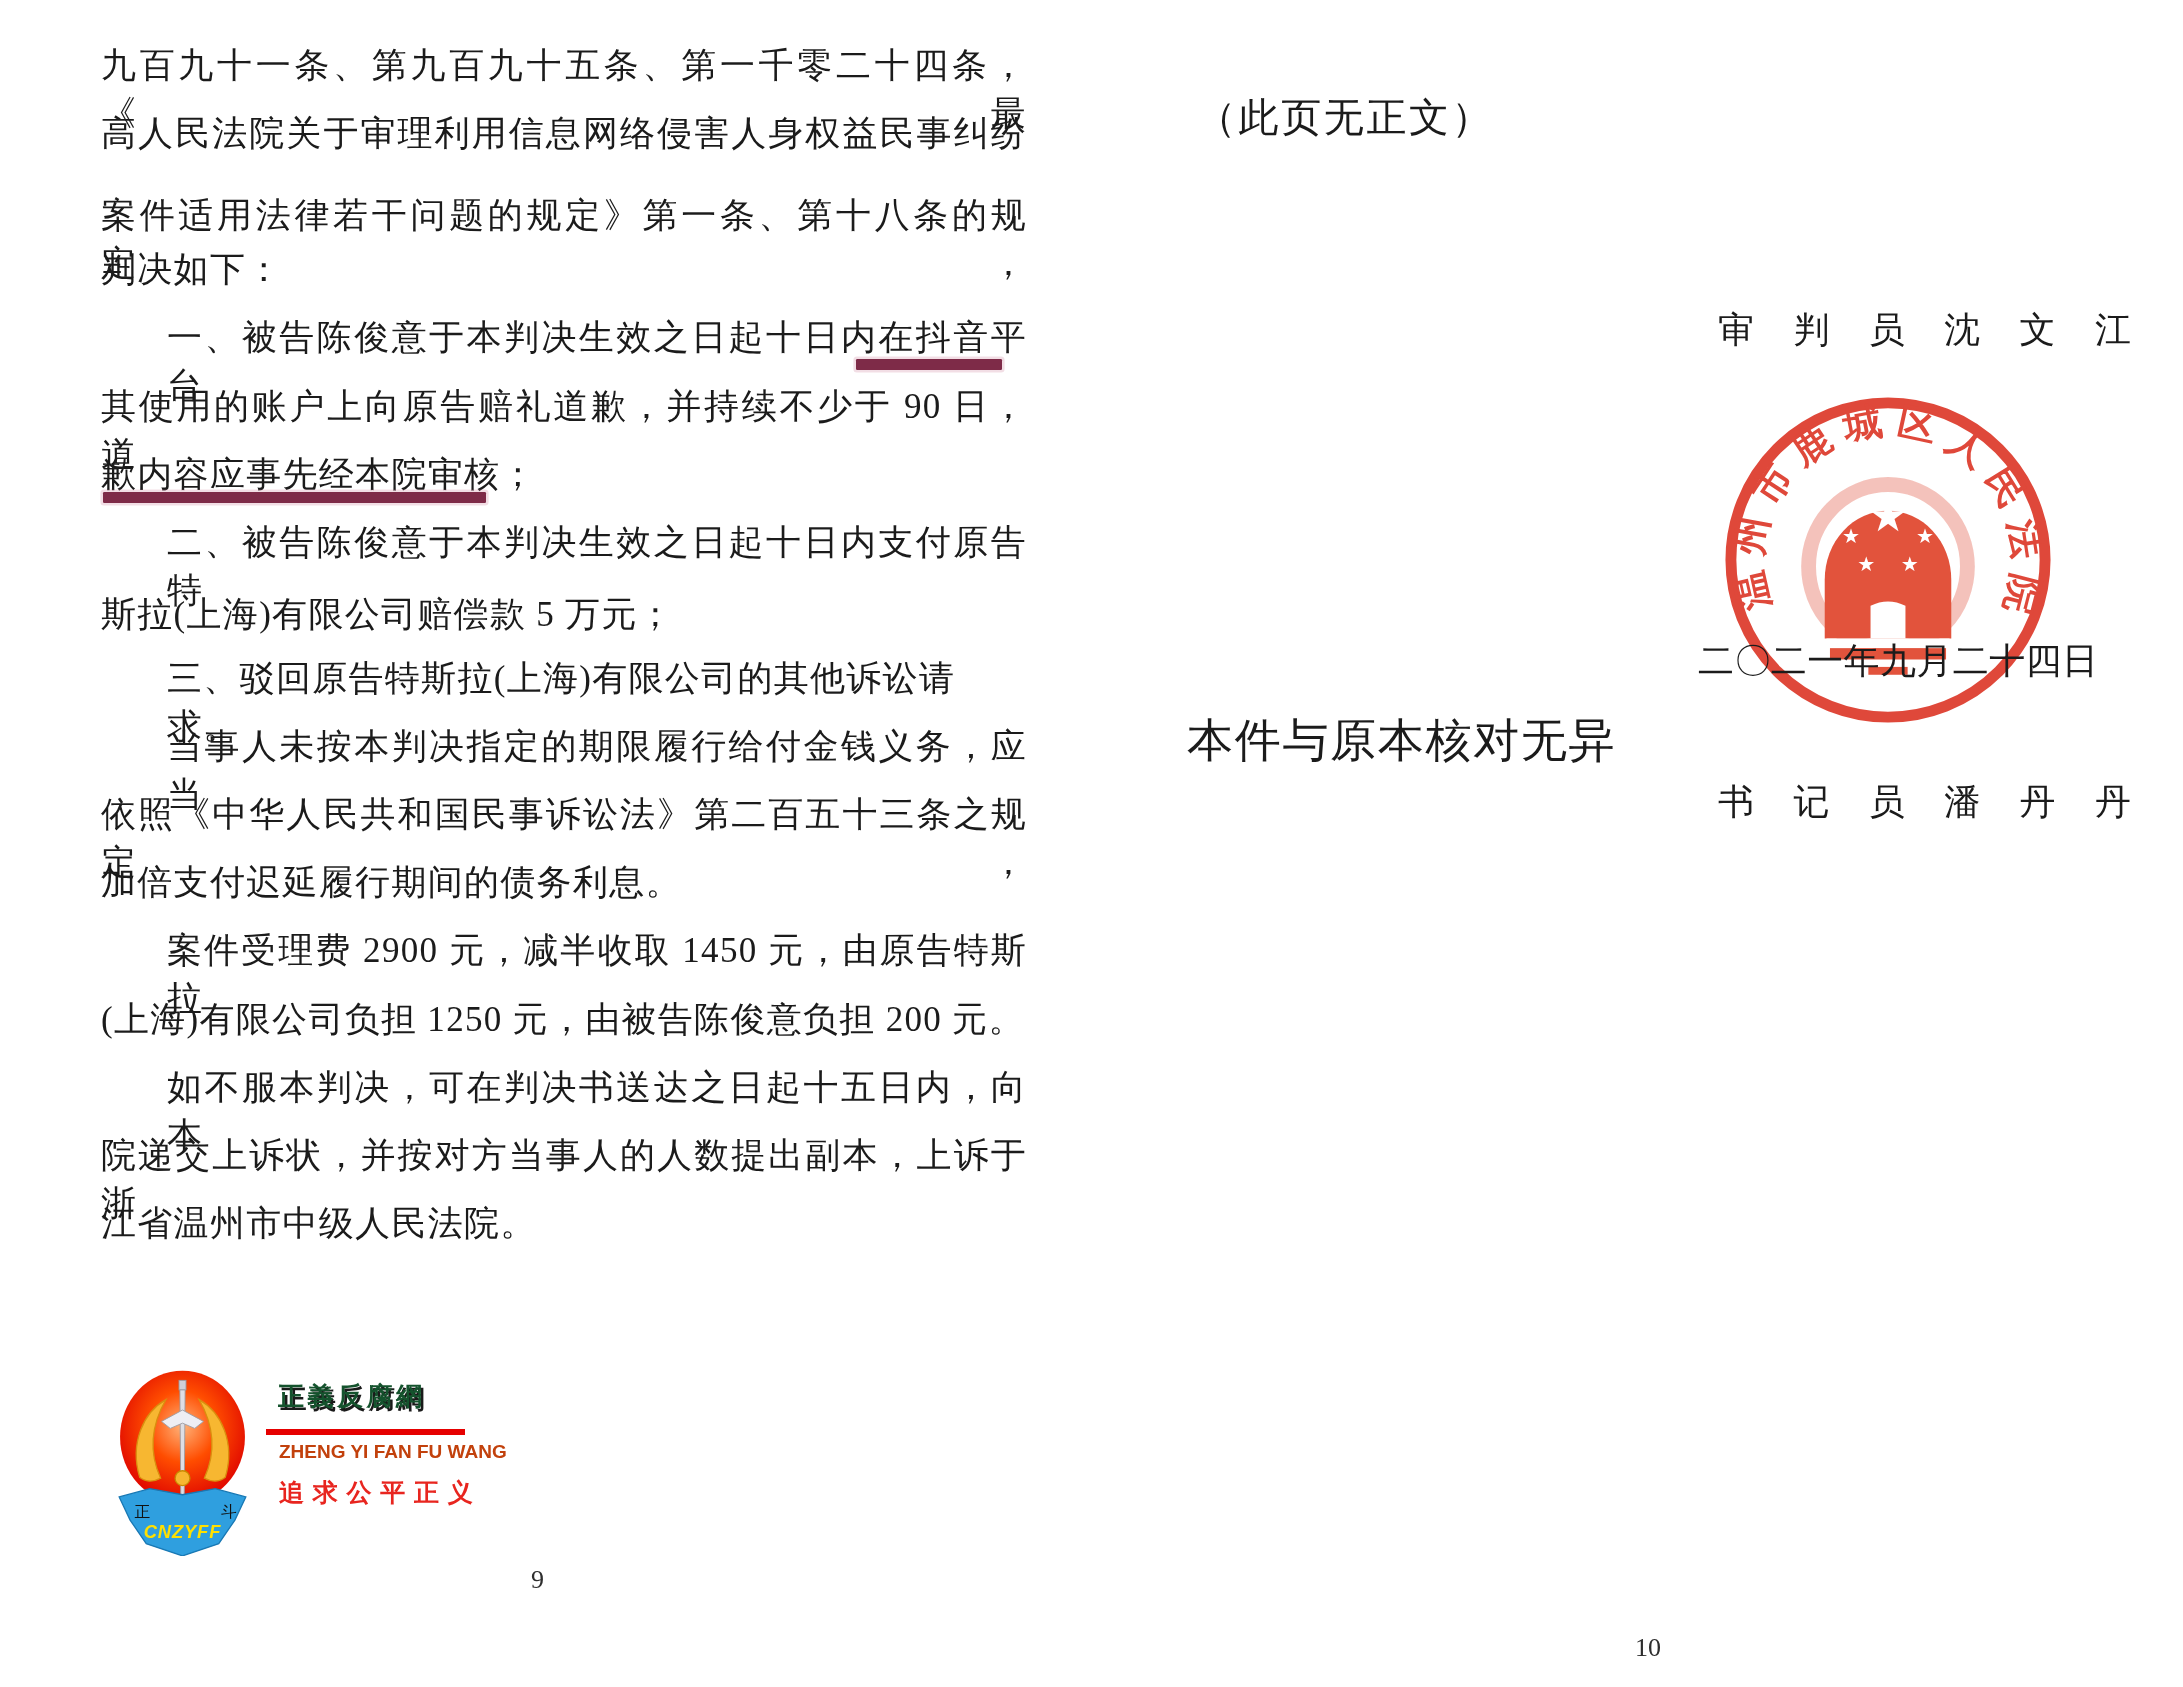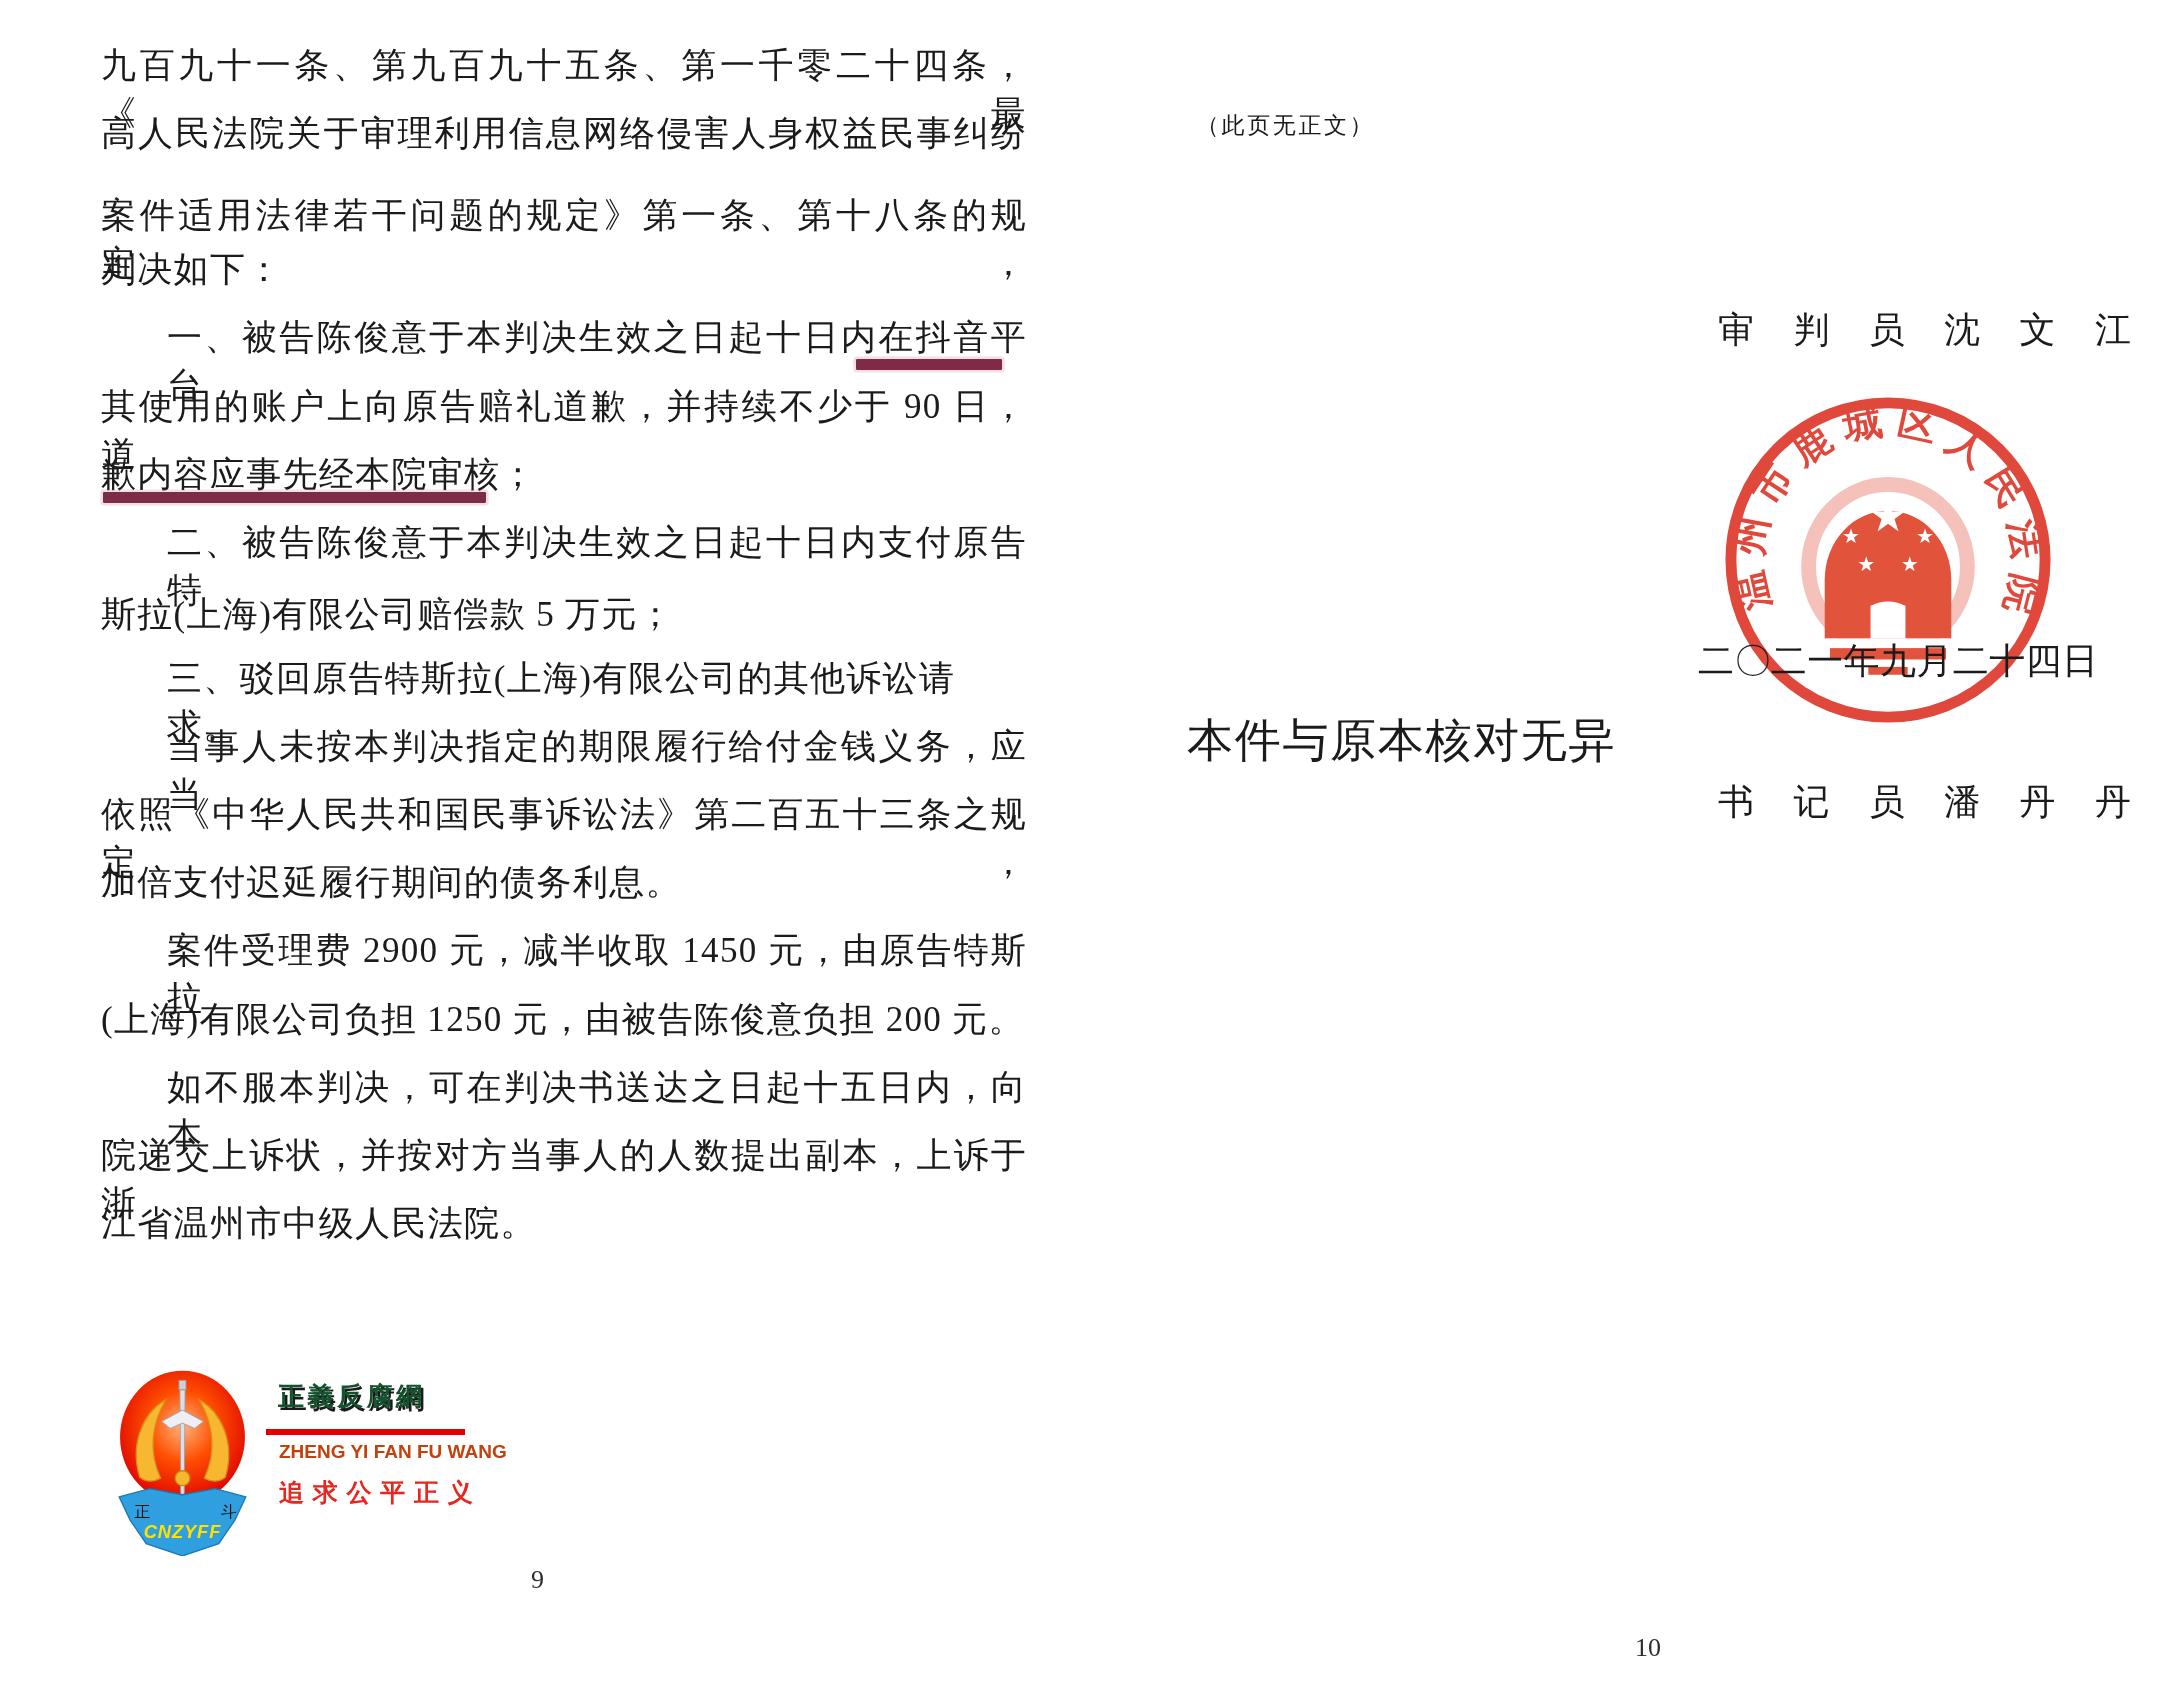--- a/index.html
+++ b/index.html
@@ -41,21 +41,21 @@
     font-family:"Liberation Serif","DejaVu Serif",serif;
   }
   
   .rp-text{
     position:absolute;
     font-size:35px;
     color:#1b1b1b;
     letter-spacing:1.3px;
     white-space:nowrap;
   }
-  #no-text-notice{left:1196px;top:90px;font-size:23px;letter-spacing:2.6px;margin-top:20px;}
+  #no-text-notice{left:1196px;top:90px;font-size:40px;letter-spacing:2.6px;}
   #judge-line{left:1718px;top:306px;font-size:36px;letter-spacing:1.7px;}
   #date-line{left:1698px;top:637px;font-size:36px;letter-spacing:0.4px;z-index:5;}
   #verification-note{left:1187px;top:710px;font-size:46px;letter-spacing:1.7px;}
   #clerk-line{left:1718px;top:778px;font-size:36px;letter-spacing:1.7px;}
   
   #seal{
     position:absolute;
     left:1720px;top:392px;
     width:336px;height:336px;
     opacity:0.93;

